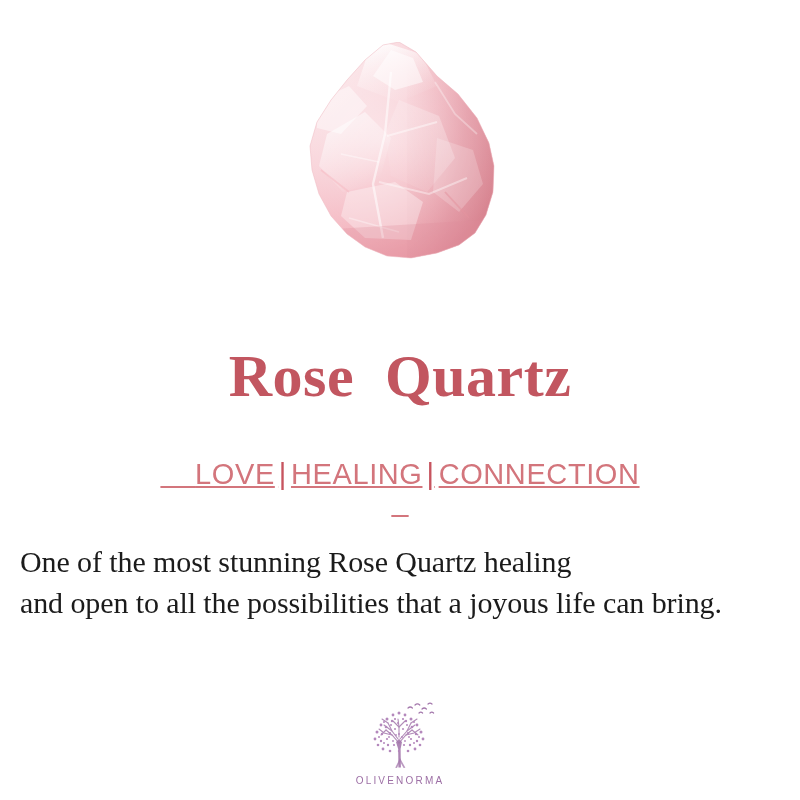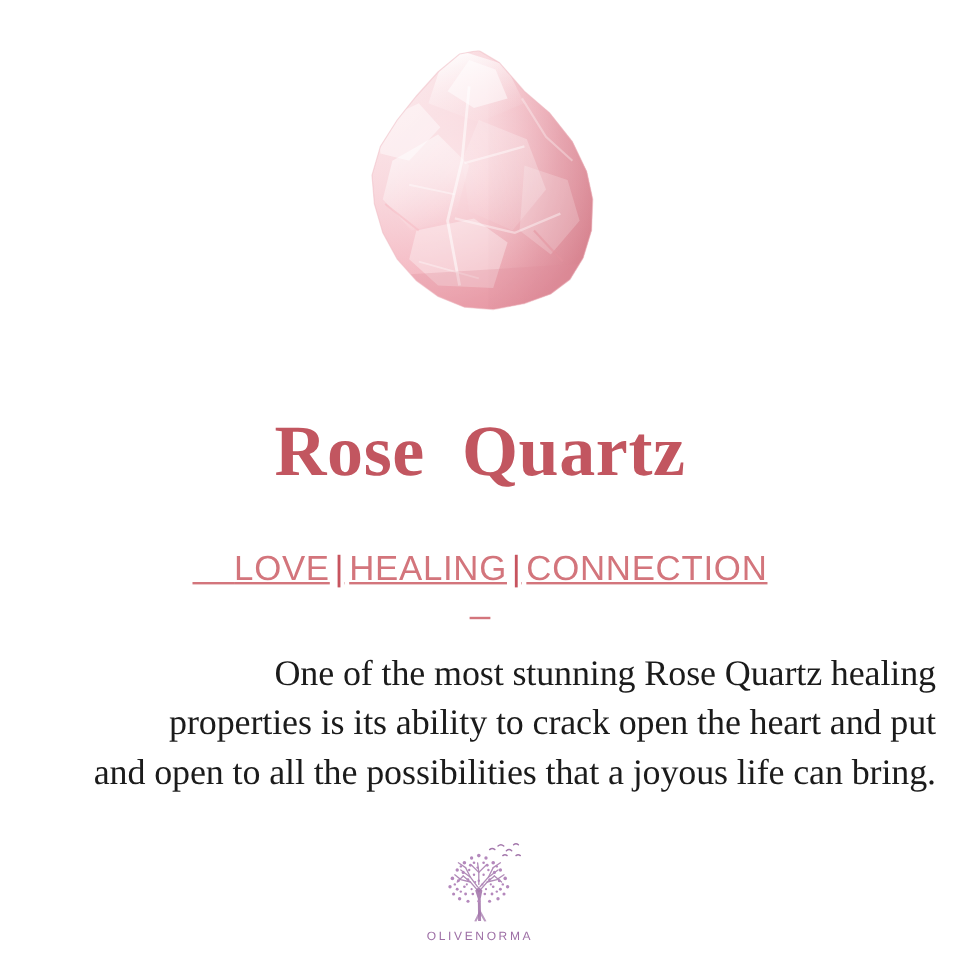--- a/index.html
+++ b/index.html
@@ -71,21 +71,21 @@
   .subtitle .sep {
     color: #c7545f;
     padding: 0 4px;
   }
 
   
   .body-copy {
     margin: 0;
     padding-top: 23px;
     width: 760px;
-    text-align: right;
+    text-align: left;
     font-family: "Liberation Serif", "DejaVu Serif", serif;
     font-size: 30px;
     line-height: 41px;
     color: #1b1b1b;
     letter-spacing: -0.1px;
   }
   .body-copy .line {
     display: block;
     white-space: nowrap;
   }
@@ -195,21 +195,20 @@
   </div>
 
   <h1 class="title">Rose  Quartz</h1>
 
   <div class="subtitle">
     <span>LOVE</span><span class="sep">|</span><span>HEALING</span><span class="sep">|</span><span>CONNECTION</span>
   </div>
 
   <p class="body-copy">
     <span class="line">One of the most stunning Rose Quartz healing</span>
-    <span class="line">properties is its ability to crack open the heart and put</span>
     <span class="line">and open to all the possibilities that a joyous life can bring.</span>
   </p>
 
   <div class="logo-block">
     <svg class="logo-mark" viewBox="0 0 76 72" aria-hidden="true">
       <g fill="#a478ac">
 
         <path d="M36.4 66.5 L36.2 48 L34 41 L37 38 L40 41 L38.6 48 L38.9 66.5 Z" opacity=".9"></path>
         <path d="M33.2 66.8 L38 57 L43.4 66.8 L41.6 67 L38 60.6 L35 67 Z" opacity=".75"></path>
 

